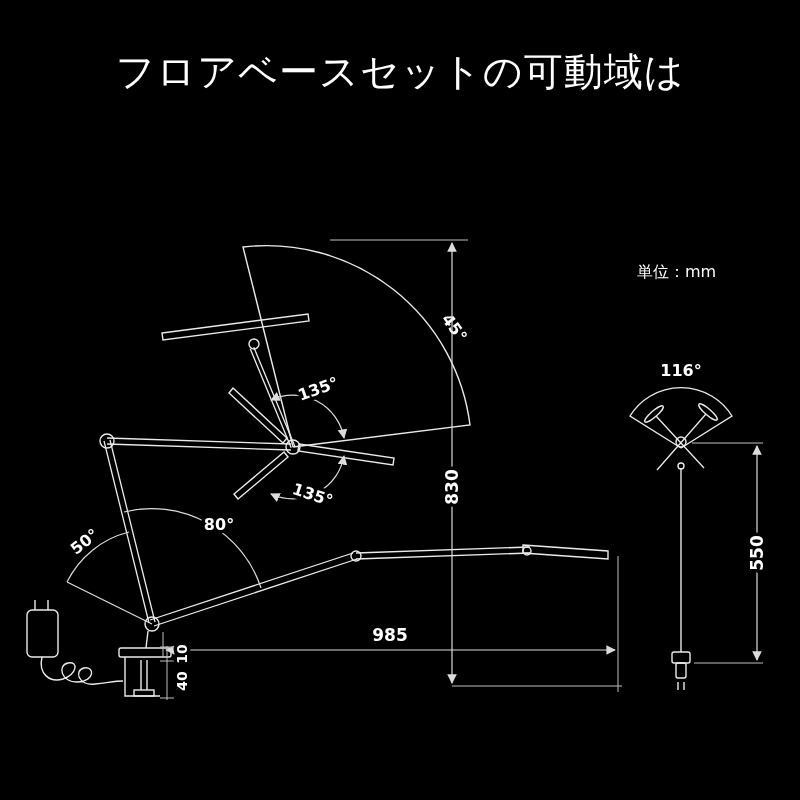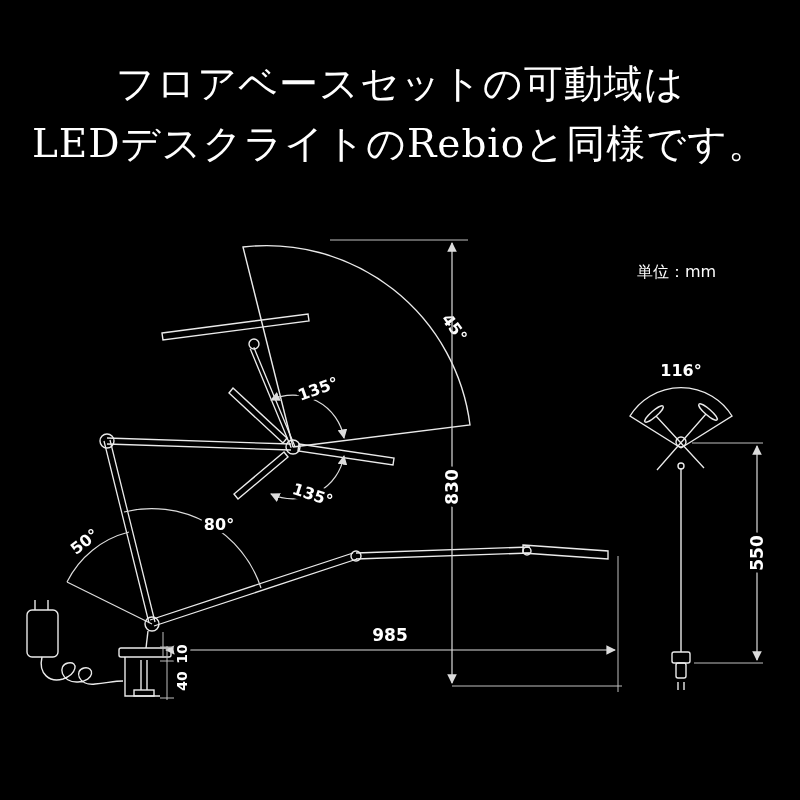--- a/index.html
+++ b/index.html
@@ -4,21 +4,21 @@
 <style>
   html,body{margin:0;padding:0;background:#000;}
   .stage{
     position:relative;
     width:800px;height:800px;
     background:#000;
     overflow:hidden;
     font-family:"DejaVu Serif","Liberation Serif",serif;
   }
   .title{
-    position:absolute;top:54px;left:0;width:800px;
+    position:absolute;top:42px;left:0;width:800px;
     text-align:center;color:#fff;
     font-size:39px;line-height:60px;letter-spacing:1px;
     font-weight:500;
   }
   svg{position:absolute;left:0;top:0;}
   .ln{stroke:#eaeaea;fill:none;stroke-width:1.4;}
   .arm{stroke:#eaeaea;fill:none;stroke-width:1.3;}
   .dim{stroke:#dcdcdc;fill:none;stroke-width:1.2;}
   .ext{stroke:#bfbfbf;fill:none;stroke-width:1;}
   .lbl{
@@ -33,21 +33,20 @@
     font-weight:400;font-size:16px;text-anchor:start;stroke:none;
   }
 </style>
 </head>
 <body>
 
 <div class="stage">
 
   <div class="title">
     <div>フロアベースセットの可動域は</div>
-    <div>LEDデスクライトのRebioと同様です。</div>
   </div>
 
   <svg viewBox="0 0 800 800" width="800" height="800">
     <defs>
       <marker id="arr" viewBox="0 0 10 10" refX="9" refY="5" markerWidth="8" markerHeight="8" orient="auto-start-reverse">
         <path d="M0,0 L10,5 L0,10 z" fill="#dcdcdc"></path>
       </marker>
     </defs>
 
     <g>

